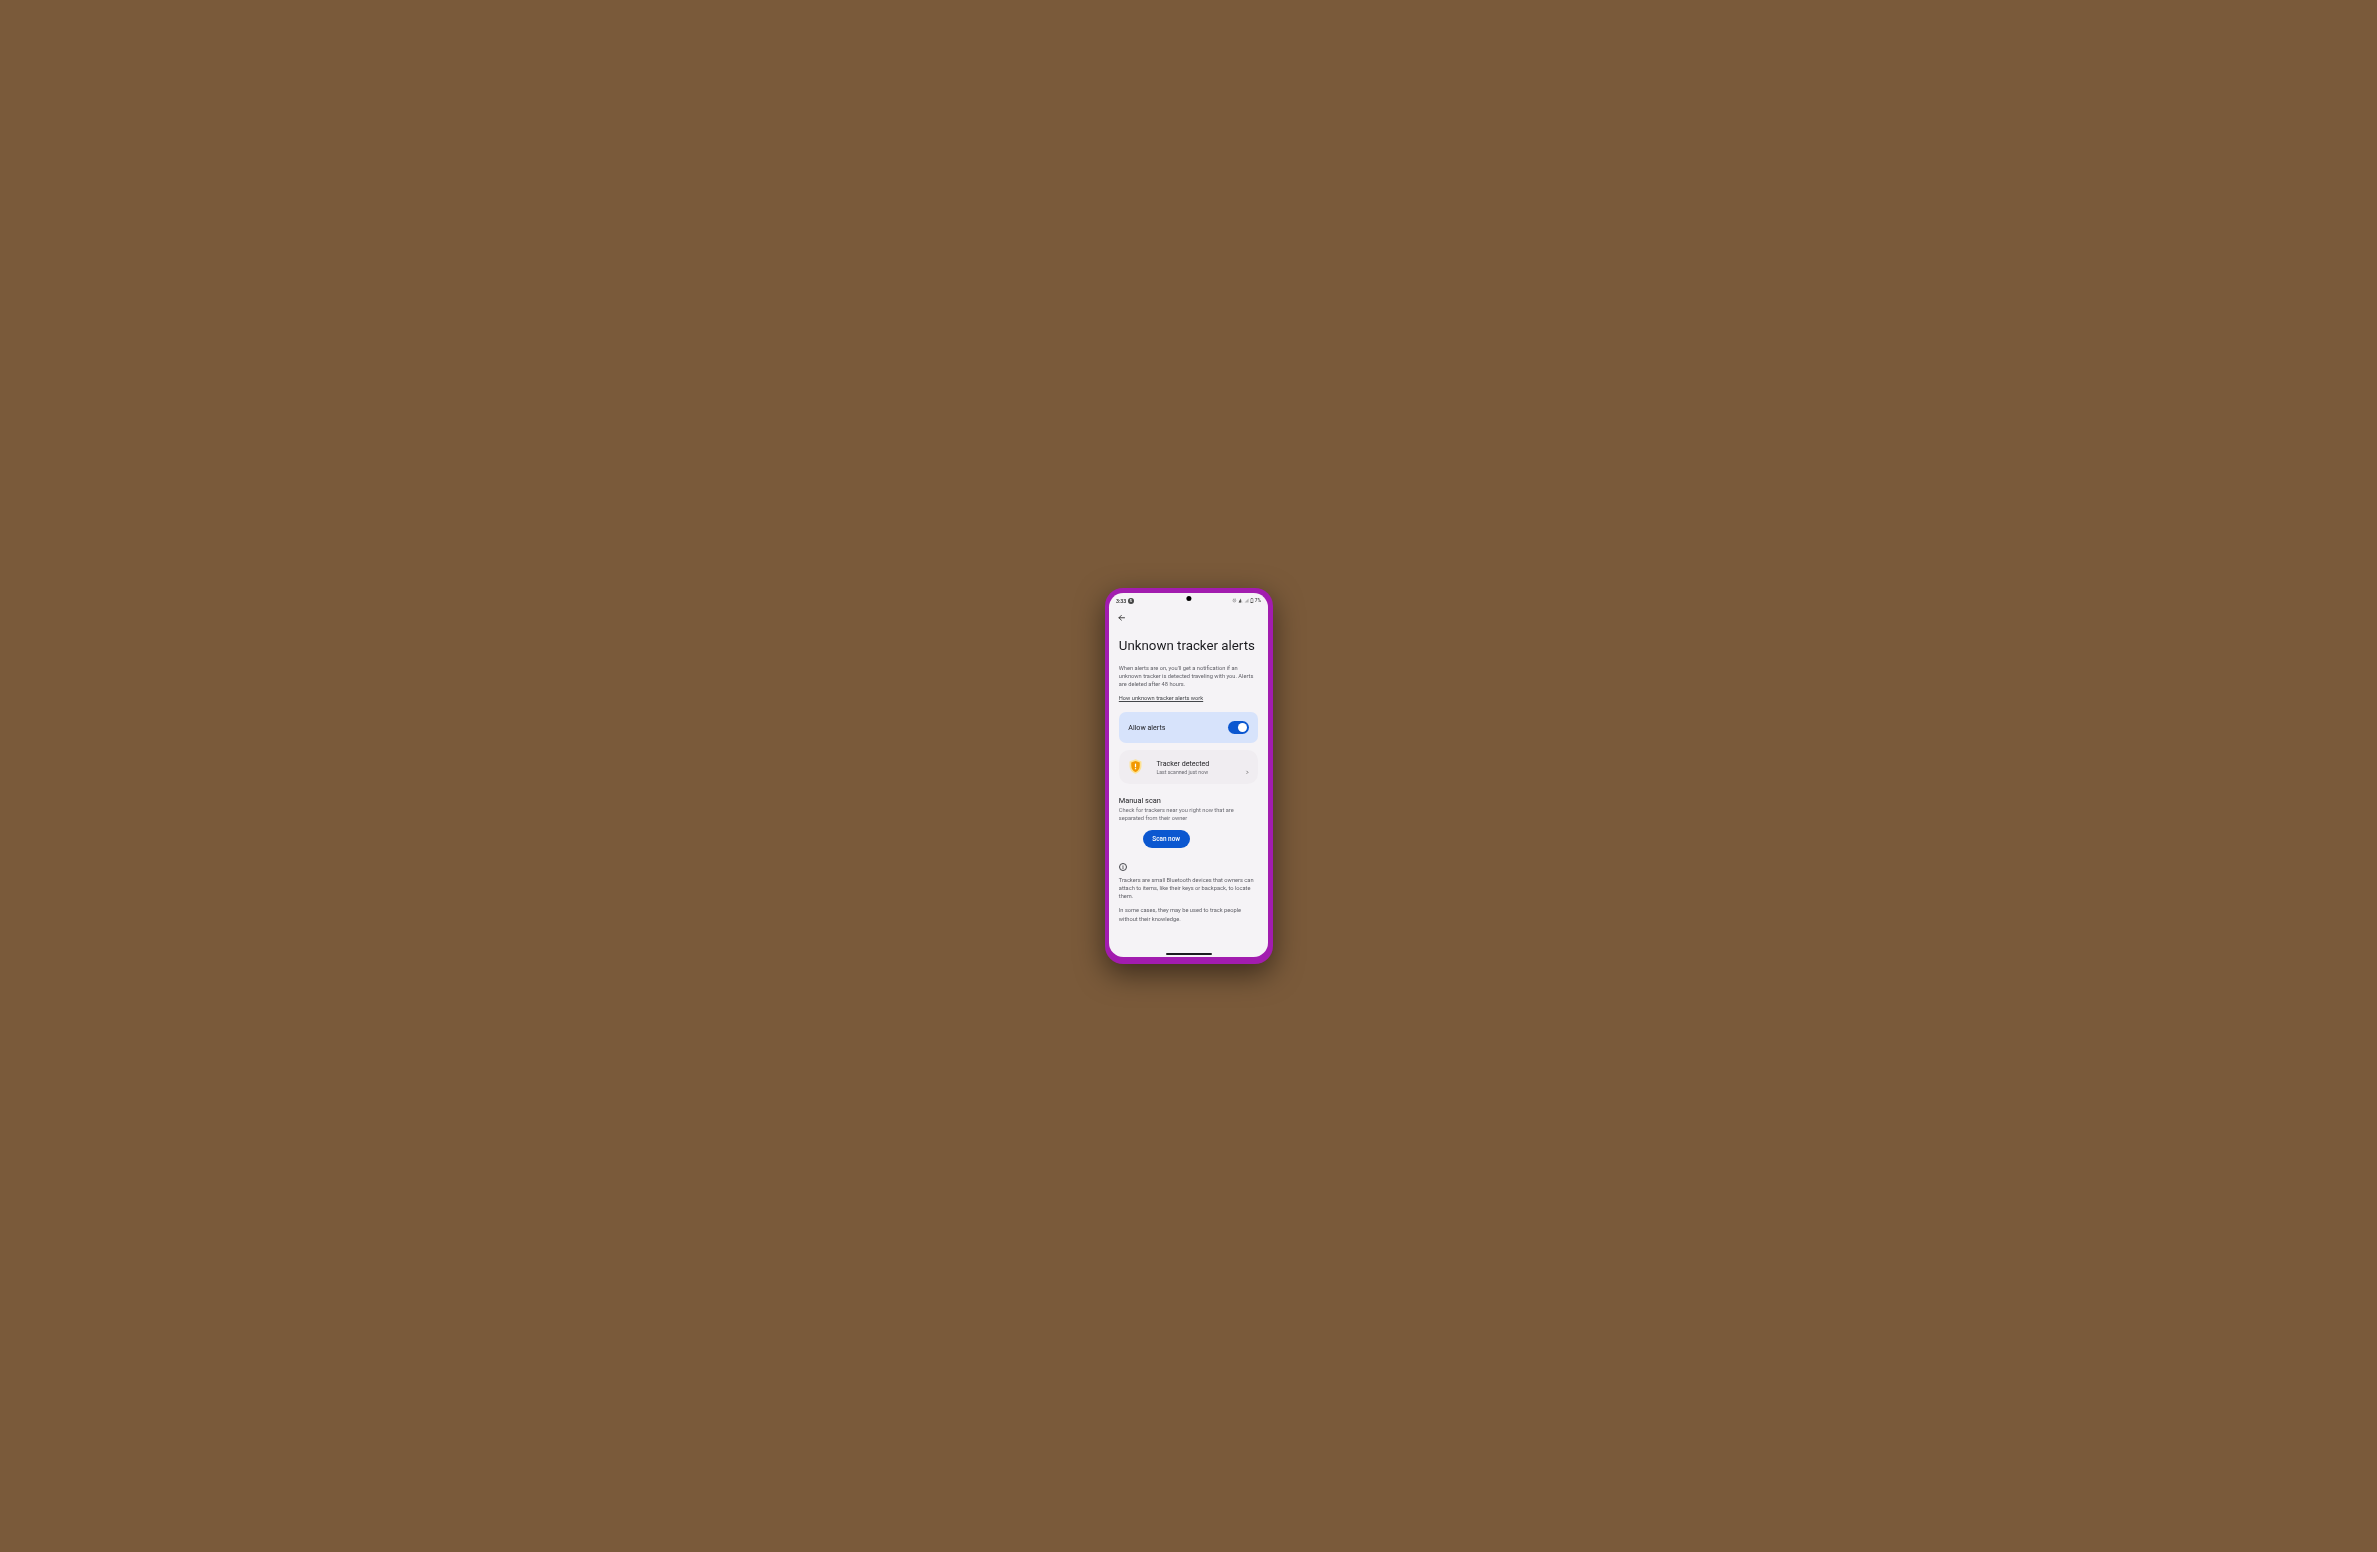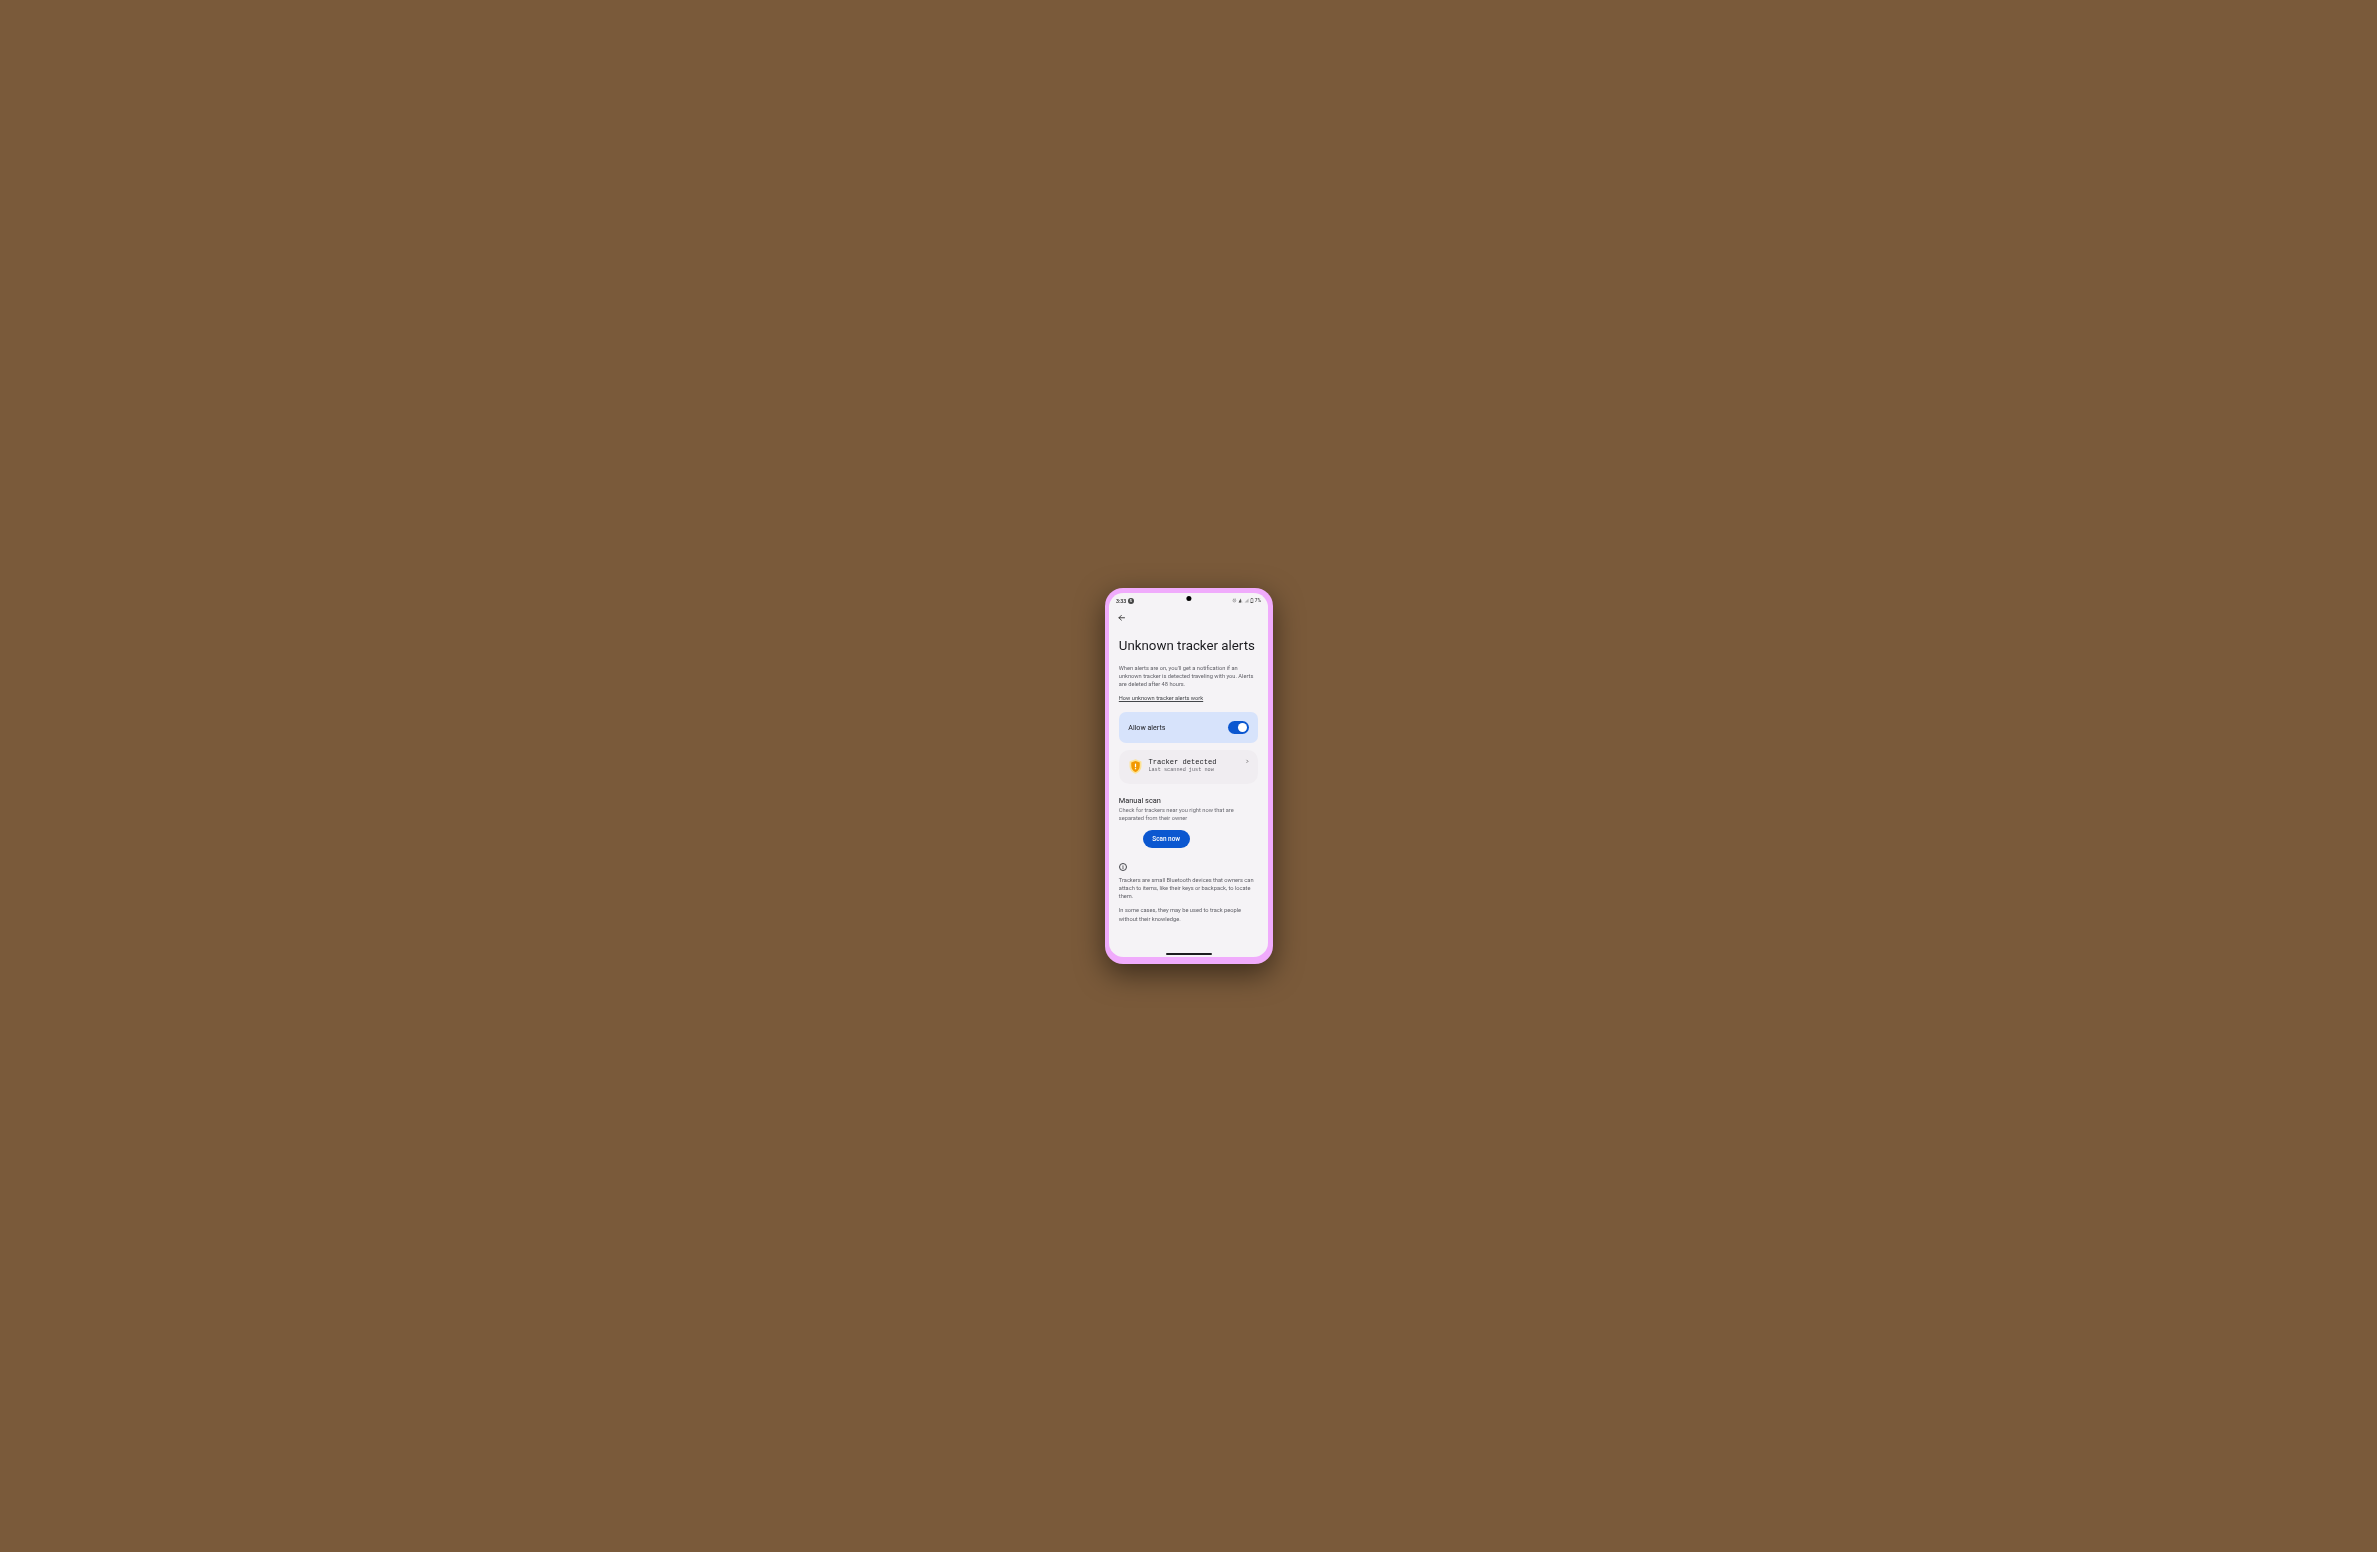--- a/index.html
+++ b/index.html
@@ -7,21 +7,21 @@
     background: #7a5a3a;
     display: flex;
     align-items: center;
     justify-content: center;
     min-height: 100vh;
     font-family: Roboto, "Segoe UI", Arial, sans-serif;
   }
   .phone-frame {
     width: 168px;
     height: 376px;
-    background: #f0abfc;
+    background: #a21caf;
     border-radius: 18px;
     padding: 4.8px 4.8px 6.7px 4.8px;
     box-shadow: 0 9.5px 28.5px rgba(0,0,0,0.5);
     position: relative;
   }
   .screen {
     width: 100%;
     height: 100%;
     background: #f5f3f6;
     border-radius: 14.3px;
@@ -121,25 +121,24 @@
     width: 9.5px;
     height: 9.5px;
     background: #fff;
     border-radius: 50%;
   }
   .detected-card {
     background: #f0edf1;
     border-radius: 10.5px;
     padding: 8.6px 8.6px;
     display: flex;
-    align-items: flex-start;
-    gap: 4px;
+    align-items: flex-end;
+    gap: 12px;
     margin-bottom: 12.4px;
     cursor: pointer;
-    font-family: Liberation Mono, monospace;
   }
   .shield-icon {
     width: 17px;
     height: 17px;
     display: flex;
     align-items: center;
     justify-content: center;
   }
   .detected-text { flex: 1; }
   .detected-title {

